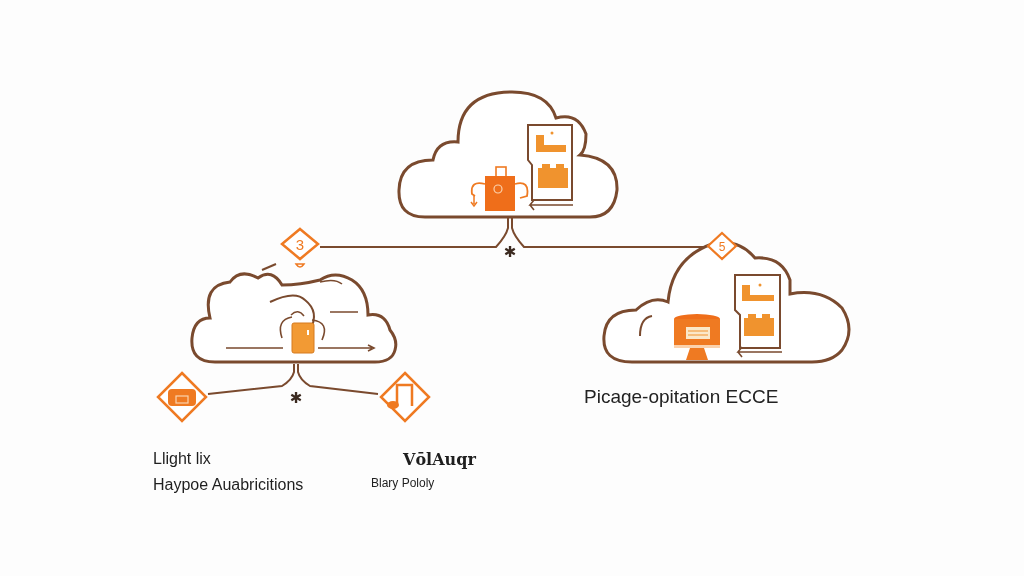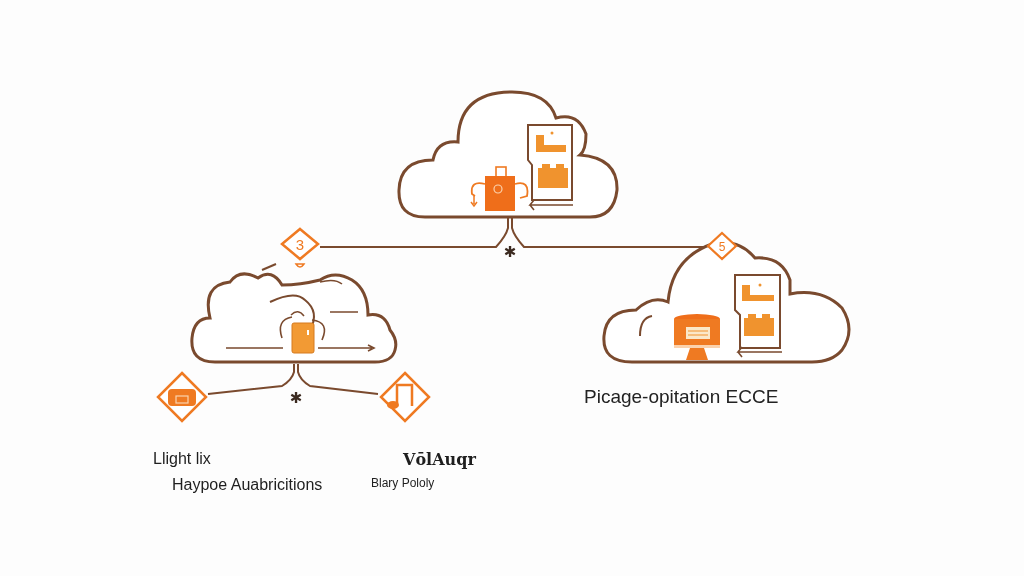--- a/index.html
+++ b/index.html
@@ -1,21 +1,21 @@
 <!DOCTYPE html>
 <html><head>
 <meta charset="utf-8">
 <style>
   html, body { margin: 0; padding: 0; background: #fdfdfd; }
   body { width: 1024px; height: 576px; position: relative; overflow: hidden; font-family: "Liberation Sans", sans-serif; }
   #diagram { position: absolute; left: 0; top: 0; width: 1024px; height: 576px; }
   .label { position: absolute; color: #1f1f1f; font-family: "Liberation Sans", sans-serif; white-space: nowrap; }
   .lbl-right { left: 584px; top: 386px; font-size: 19px; color: #222; }
   .lbl-left-1 { left: 153px; top: 450px; font-size: 16px; text-align: center; }
-  .lbl-left-2 { left: 153px; top: 476px; font-size: 16px; margin-left: 19px; }
+  .lbl-left-2 { left: 153px; top: 476px; font-size: 16px; }
   .lbl-mid-1 { left: 368px; top: 450px; font-size: 16px; font-weight: bold; font-family: "DejaVu Serif", serif; margin-left: 35px; }
   .lbl-mid-2 { left: 371px; top: 476px; font-size: 12px; }
 </style>
 </head>
 <body>
 
 <svg id="diagram" viewBox="0 0 1024 576" xmlns="http://www.w3.org/2000/svg">
 
   <g fill="none" stroke="#7a4a2e" stroke-width="2">
     <path d="M508 218 L508 228 Q506 236 496 247 L320 247"></path>

